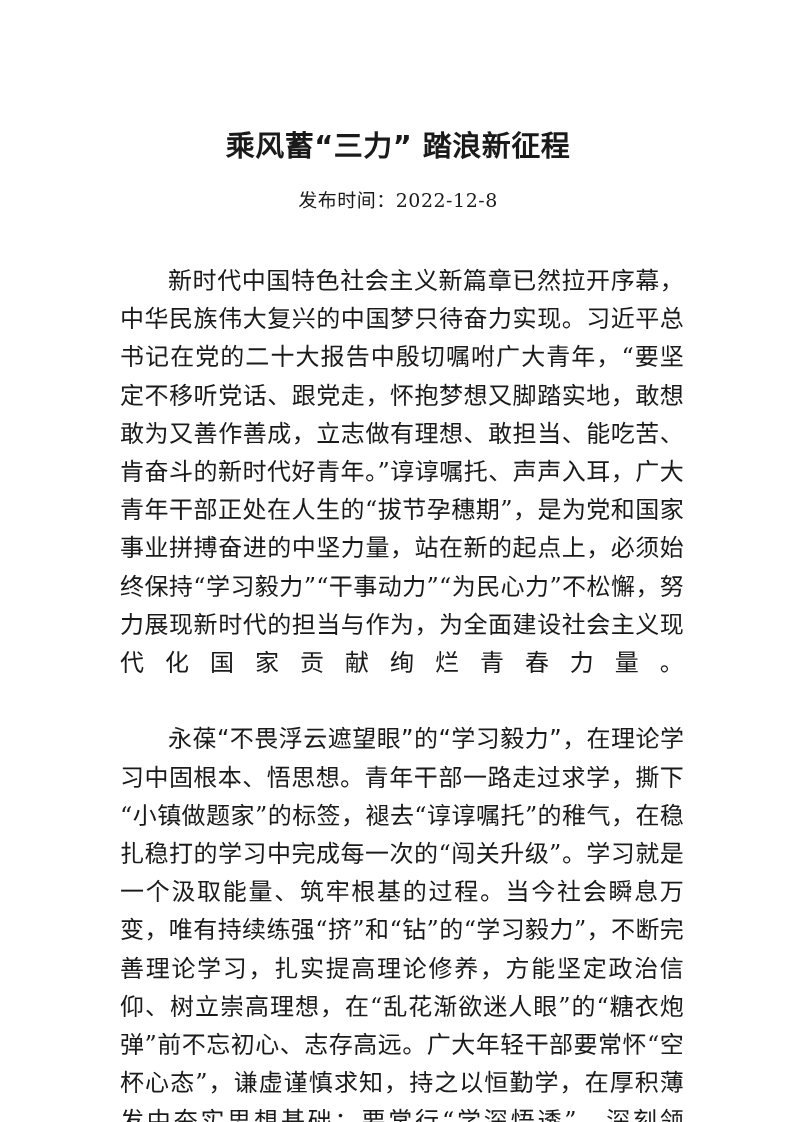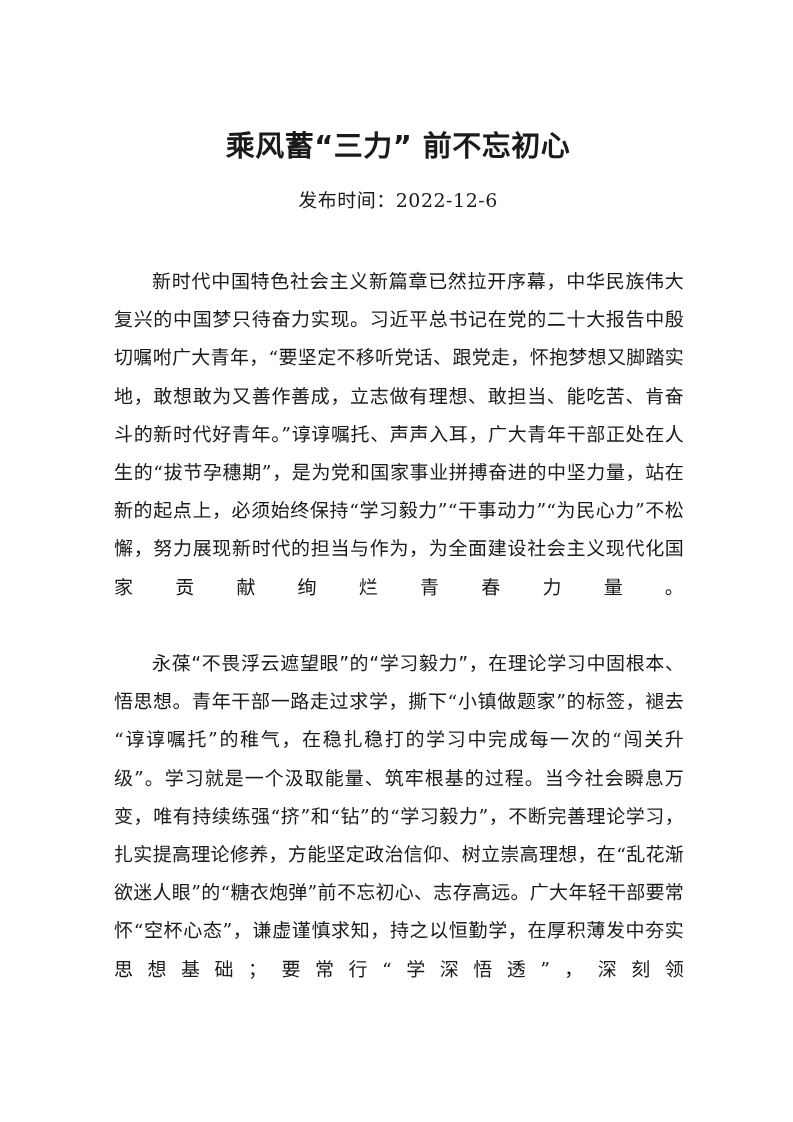--- a/index.html
+++ b/index.html
@@ -71,24 +71,24 @@
 
   
   .body-text {
     position: absolute;
     top: 262px;
     left: 0;
     width: 572px;
   }
 
   .para {
-    margin: 0 0 0 2px;
+    margin: 0 0 0 8px;
     padding: 0;
     font-family: "DejaVu Serif", "Liberation Serif", serif;
-    font-size: 19px;
+    font-size: 24px;
     line-height: 38.2px;
     text-align: justify;
     text-justify: inter-character;
     text-indent: 2em;
     color: #1a1a1a;
     letter-spacing: 0.15px;
     word-break: break-all;
   }
 
   .para .lead {
@@ -103,23 +103,23 @@
     display: inline-block;
     width: 100%;
   }
 </style>
 </head>
 <body>
 
 <div class="page">
   <div class="content">
 
-    <h1 class="doc-title">乘风蓄“三力” 前不忘初心</h1>
+    <h1 class="doc-title">乘风蓄“三力” 踏浪新征程</h1>
 
-    <div class="doc-subtitle">发布时间：2022-12-6</div>
+    <div class="doc-subtitle">发布时间：2022-12-8</div>
 
     <div class="body-text">
 
       <p class="para"><span class="lead"></span><span>新时代中国特色社会主义新篇章已然拉开序幕，中华民族伟大复兴的中国梦只待奋力实现。习近平总书记在党的二十大报告中殷切嘱咐广大青年，“要坚定不移听党话、跟党走，怀抱梦想又脚踏实地，敢想敢为又善作善成，立志做有理想、敢担当、能吃苦、肯奋斗的新时代好青年。”谆谆嘱托、声声入耳，广大青年干部正处在人生的“拔节孕穗期”，是为党和国家事业拼搏奋进的中坚力量，站在新的起点上，必须始终保持“学习毅力”“干事动力”“为民心力”不松懈，努力展现新时代的担当与作为，为全面建设社会主义现代化国家贡献绚烂青春力量。</span></p>
 
       <p class="para"><span class="lead">永葆“不畏浮云遮望眼”的“学习毅力”，在理论学习中固根本、悟思想。</span><span>青年干部一路走过求学，撕下“小镇做题家”的标签，褪去“谆谆嘱托”的稚气，在稳扎稳打的学习中完成每一次的“闯关升级”。学习就是一个汲取能量、筑牢根基的过程。当今社会瞬息万变，唯有持续练强“挤”和“钻”的“学习毅力”，不断完善理论学习，扎实提高理论修养，方能坚定政治信仰、树立崇高理想，在“乱花渐欲迷人眼”的“糖衣炮弹”前不忘初心、志存高远。广大年轻干部要常怀“空杯心态”，谦虚谨慎求知，持之以恒勤学，在厚积薄发中夯实思想基础；要常行“学深悟透”，深刻领</span></p>
 
     </div>
   </div>
 </div>

